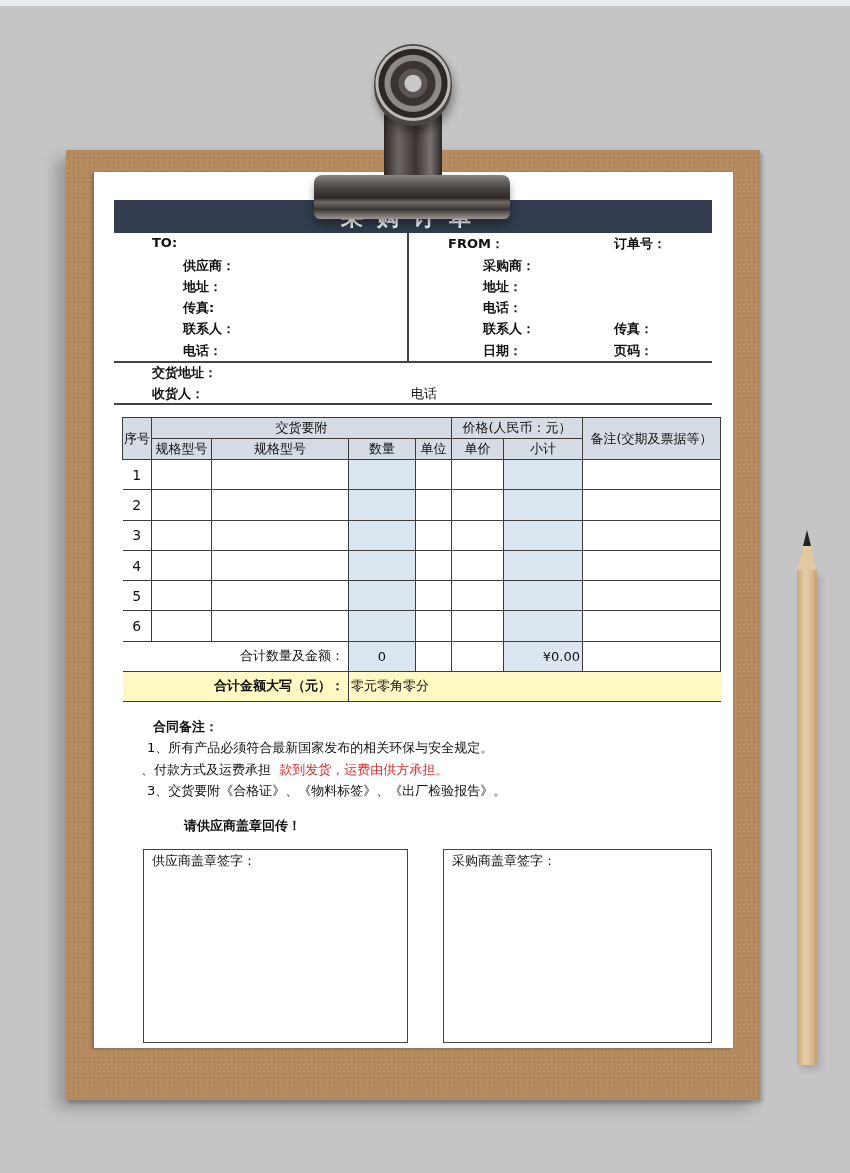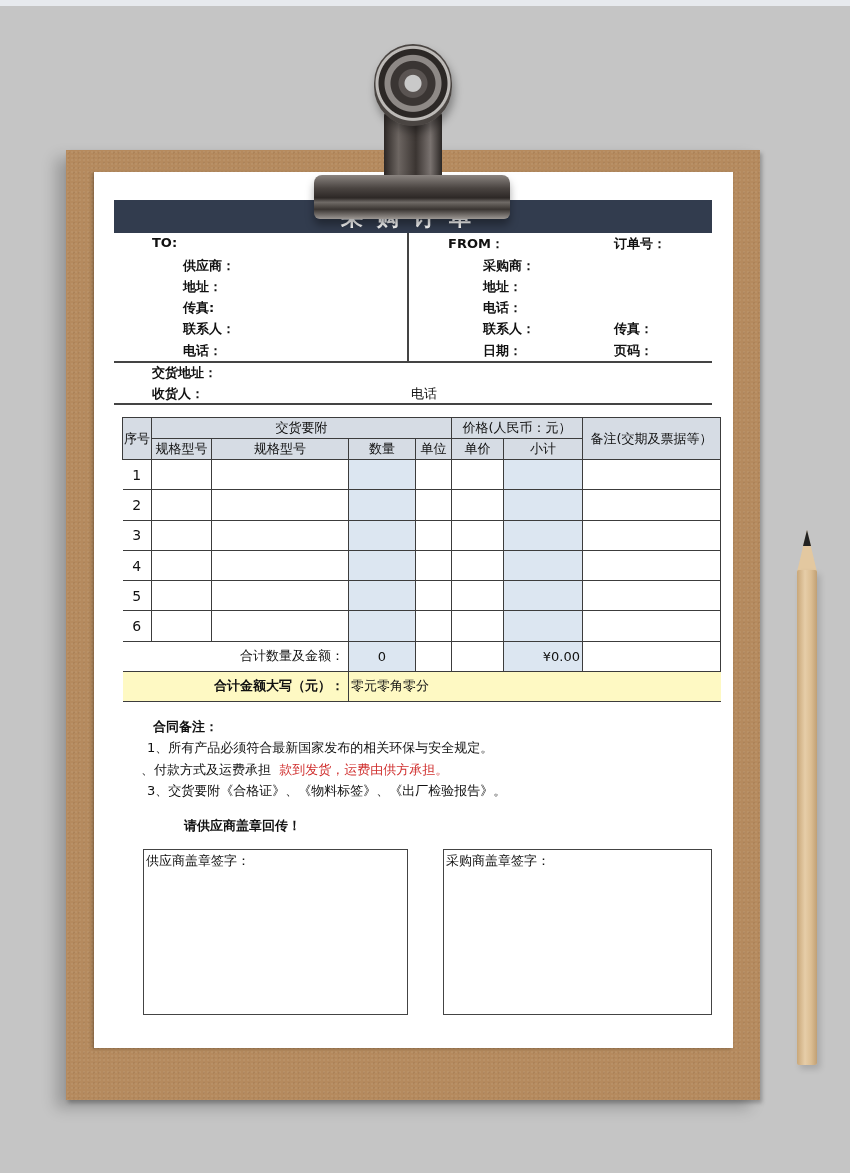--- a/index.html
+++ b/index.html
@@ -88,21 +88,21 @@
   table.items th { background: #d6dce4; height: 21px; }
   table.items td { height: 30.3px; }
   table.items td.blue { background: #dce6f1; }
   table.items td.num { font-size: 14px; }
   table.items tr.total td { height: 30px; }
   table.items tr.upper td { background: #fef9c3; height: 30px; border-left: none; border-right: none; }
   table.items tr.upper td.sep { border-right: 1.3px solid #3c3c3c; }
   .noborder-l { border-left: none !important; }
 
   .notes { position: absolute; left: 116px; top: 718px; font-size: 13px; }
-  .sig-box { position: absolute; border: 1.3px solid #444; height: 166px; font-size: 13px; padding: 2px 2px; }
+  .sig-box { position: absolute; border: 1.3px solid #444; height: 194px; font-size: 13px; padding: 2px 8px; }
 </style>
 </head>
 <body>
 
 <div class="top-strip"></div>
 <div class="board"></div>
 <div class="paper"></div>
 
 <div class="form">
   <div class="title-bar">采购订单</div>

